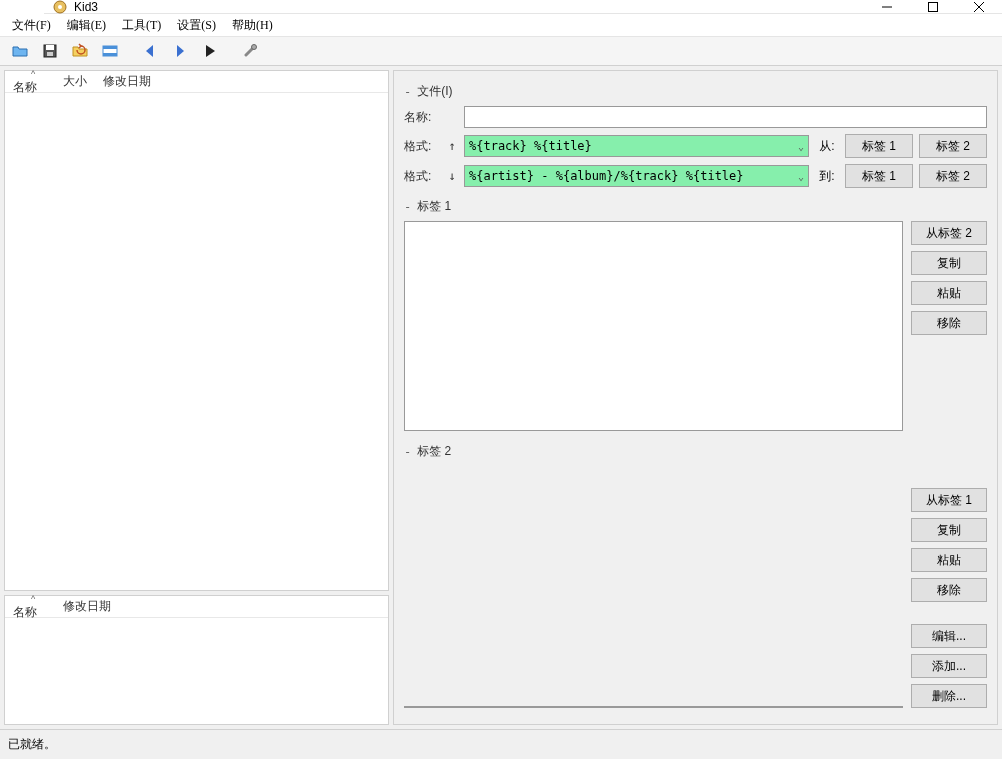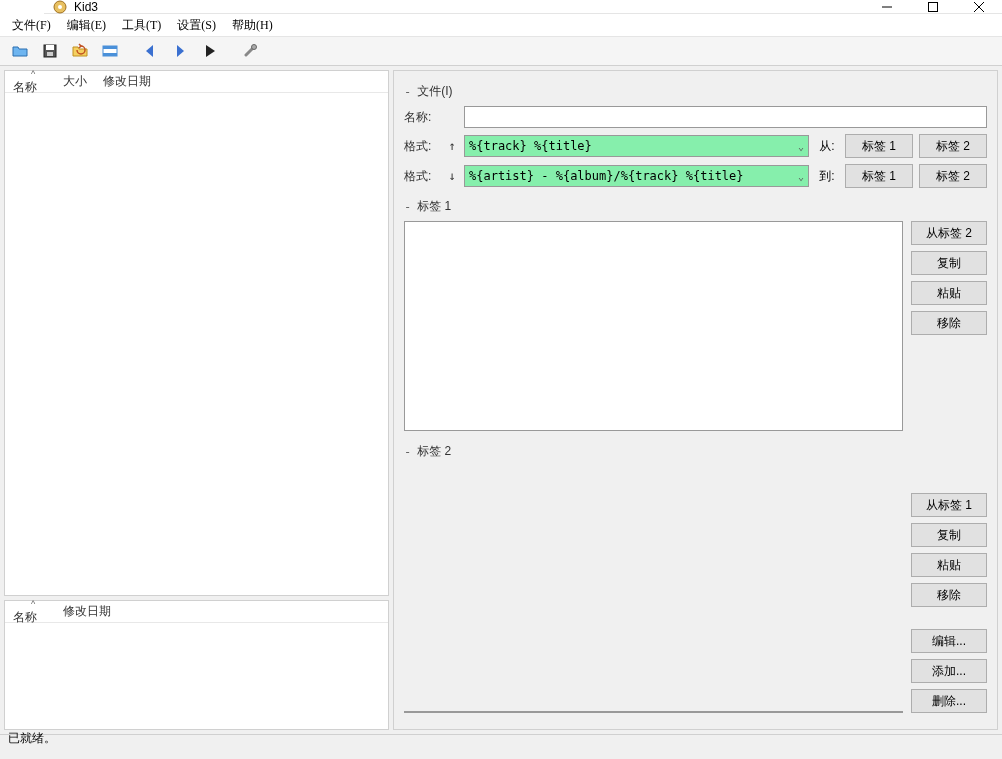--- a/index.html
+++ b/index.html
@@ -186,26 +186,26 @@
 }
 .btn-col {
   width: 76px;
   display: flex;
   flex-direction: column;
   gap: 6px;
 }
 .btn-col .btn { width: 100%; min-width: 0; }
 
 .statusbar {
-  height: 22px;
+  height: 30px;
   border-top: 1px solid #d0d0d0;
   background: #f0f0f0;
   display: flex;
-  align-items: flex-end;
-  padding: 12px 8px;
+  align-items: center;
+  padding: 4px 8px;
 }
 </style>
 </head>
 <body>
 
 <div class="titlebar">
   <span class="titlebar-icon">
     <svg viewBox="0 0 16 16">
         <circle cx="8" cy="8" r="6" fill="#e8c060" stroke="#a07020"></circle>
         <circle cx="8" cy="8" r="2" fill="#fff"></circle>

